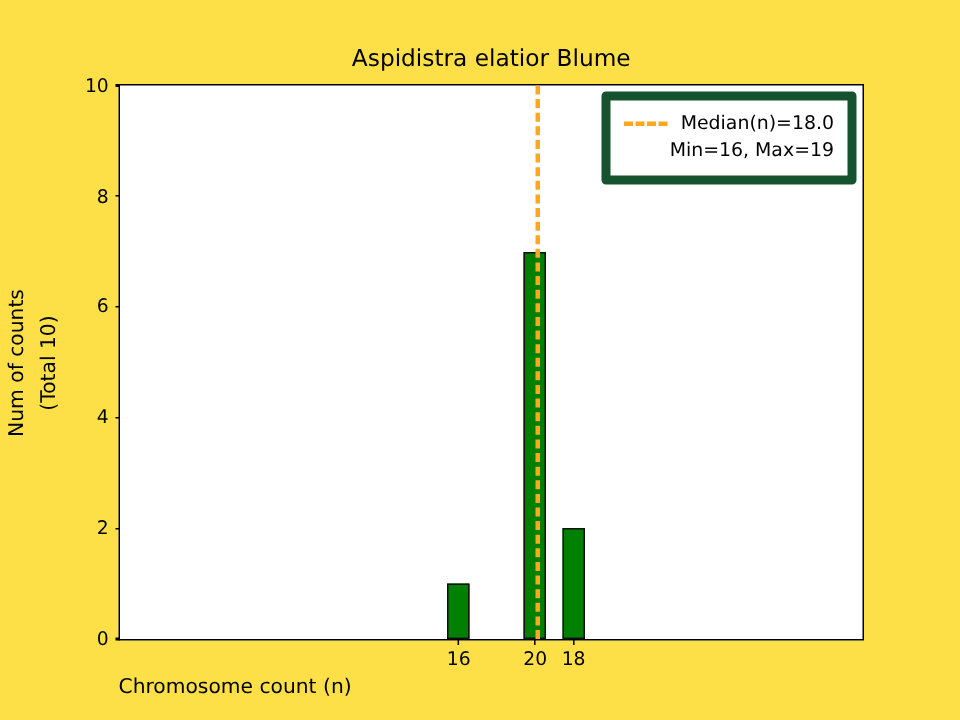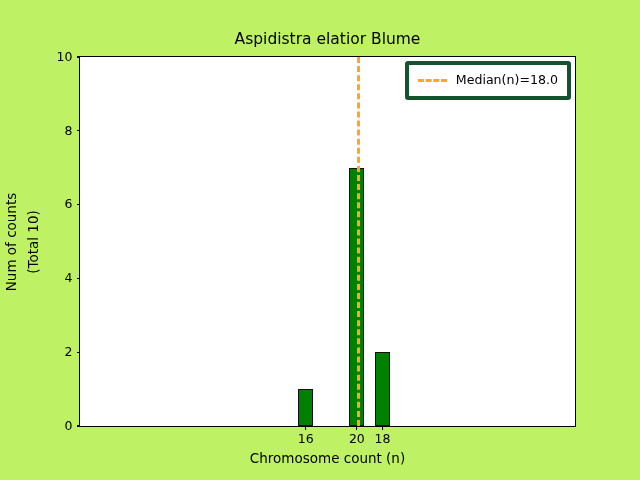--- a/index.html
+++ b/index.html
@@ -11,21 +11,21 @@
     width: 640px;
     height: 480px;
     font-family: "DejaVu Sans", sans-serif;
     color: #000000;
     overflow: hidden;
   }
   #figure {
     position: relative;
     width: 640px;
     height: 480px;
-    background: #bef264;
+    background: #fde047;
   }
 
   
   #chart-title {
     position: absolute;
     left: 79px;
     top: 30px;
     width: 497px;
     text-align: center;
     font-size: 15.5px;
@@ -90,21 +90,21 @@
     margin-top: 3px;
     color: #000000;
   }
 
   
   #xlabel {
     position: absolute;
     left: 79px;
     top: 450px;
     width: 497px;
-    text-align: center;
+    text-align: left;
     font-size: 13.5px;
     white-space: nowrap;
   }
   #ylabel {
     position: absolute;
     left: 0px;
     top: 56px;
     height: 371px;
     width: 22px;
     display: flex;
@@ -151,21 +151,21 @@
     width: 0;
     border-left: 3.2px dashed #FFA81E;
   }
 
   
   #legend {
     position: absolute;
     right: 4px;
     top: 4px;
     background: #ffffff;
-    border: 4px solid #14532d;
+    border: 6px solid #14532d;
     border-radius: 3px;
     padding: 6px 9px 7px 9px;
     box-sizing: border-box;
     font-size: 12.6px;
     line-height: 1.45;
   }
   #legend .legend-row {
     display: flex;
     align-items: center;
     white-space: nowrap;
@@ -241,19 +241,20 @@
     <div class="xtick" style="left:61.09%;">
       <span class="xtick-mark"></span>
       <span class="xtick-label">18</span>
     </div>
 
     <div id="legend">
       <div class="legend-row">
         <span class="legend-swatch"></span>
         <span>Median(n)=18.0</span>
       </div>
+      <div class="legend-sub">Min=16, Max=19</div>
     </div>
 
   </div>
 
   <div id="xlabel">Chromosome count (n)</div>
 
 </div>
 
 </body></html>

